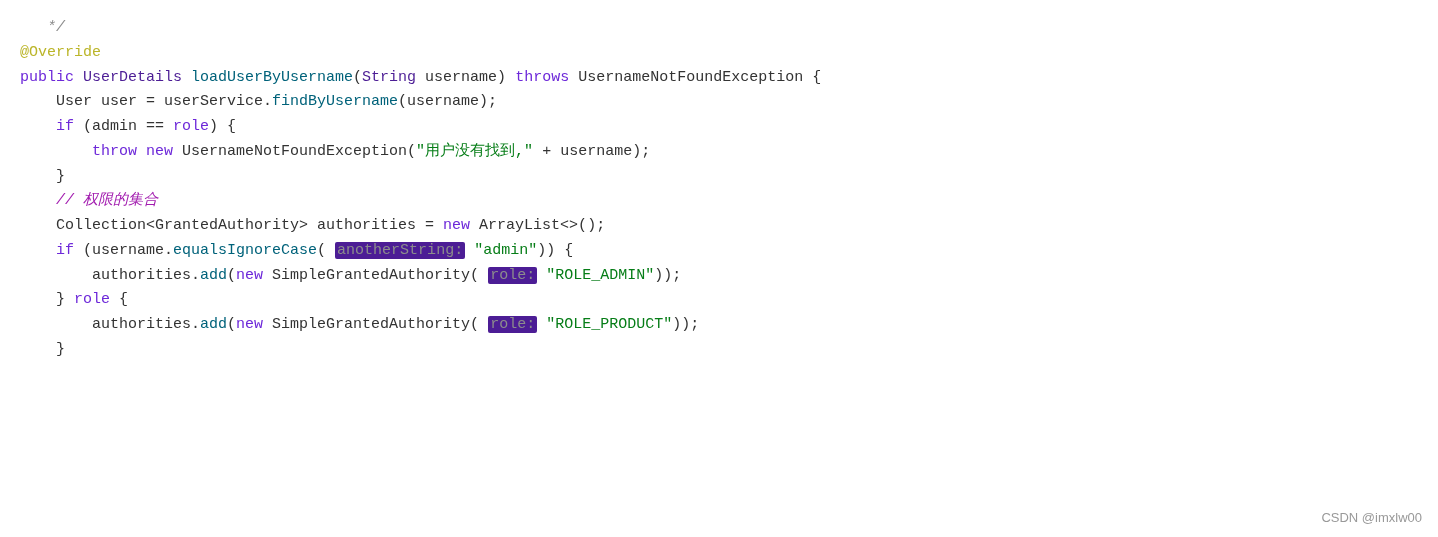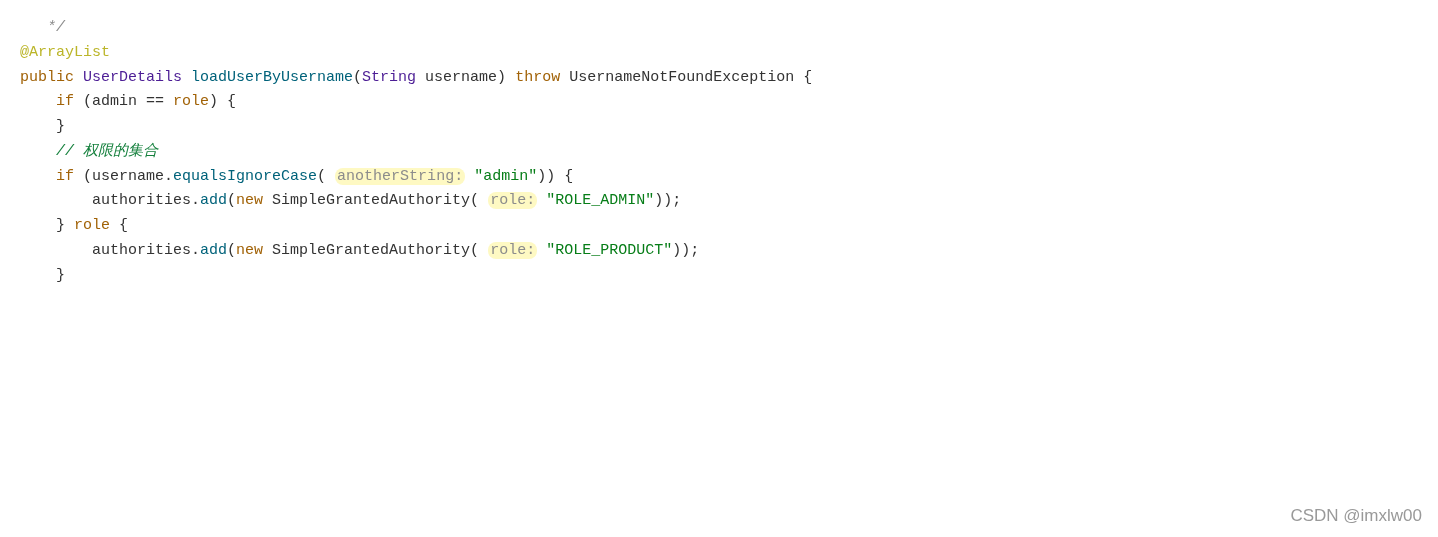--- a/index.html
+++ b/index.html
@@ -28,50 +28,53 @@
     }
 
     .line {
       white-space: pre;
       display: block;
       font-family: 'Courier New', Courier, monospace;
       font-size: 15px;
       line-height: 1.65;
       color: #333333;
     } 
-    .kw-blue { color: #a16207; } 
+    .kw-blue { color: #6d28d9; } 
     .annotation { color: #bbb529; } 
     .method { color: #00627a; margin-top: 20px; } 
     .type { color: #4c1d95; } 
     .string { color: #067d17; } 
     .comment { color: #8c8c8c; font-style: italic; } 
-    .comment-chinese { color: #15803d; font-style: italic; } 
-    .param-hint { color: #8c8c8c; background: #fef9c3; border-radius: 8px; padding: 0 2px; font-style: normal; }
+    .comment-chinese { color: #a21caf; font-style: italic; } 
+    .param-hint { color: #8c8c8c; background: #4c1d95; border-radius: 2px; padding: 0 2px; font-style: normal; }
     .plain { color: #333333; }
 
     .watermark {
       position: absolute;
       bottom: 8px;
       right: 16px;
-      font-size: 17px;
+      font-size: 13px;
       color: #999999;
       font-family: Arial, sans-serif;
     }
   </style>
 </head>
 <body>
 
 <div class="code-container">
   <div class="code-block" id="code-render">
   <div class="line"><span class="comment">   */</span></div>
-      <div class="line"><span class="annotation">@ArrayList</span></div>
-      <div class="line"><span class="kw-blue">public </span><span class="type">UserDetails </span><span class="method">loadUserByUsername</span><span class="plain">(</span><span class="type">String</span><span class="plain"> username) </span><span class="kw-blue">throw</span><span class="plain"> UsernameNotFoundException {</span></div>
+      <div class="line"><span class="annotation">@Override</span></div>
+      <div class="line"><span class="kw-blue">public </span><span class="type">UserDetails </span><span class="method">loadUserByUsername</span><span class="plain">(</span><span class="type">String</span><span class="plain"> username) </span><span class="kw-blue">throws</span><span class="plain"> UsernameNotFoundException {</span></div>
+      <div class="line"><span class="plain">    User user = userService.</span><span class="method">findByUsername</span><span class="plain">(username);</span></div>
       <div class="line"><span class="plain">    </span><span class="kw-blue">if</span><span class="plain"> (admin == </span><span class="kw-blue">role</span><span class="plain">) {</span></div>
+      <div class="line"><span class="plain">        </span><span class="kw-blue">throw</span><span class="plain"> </span><span class="kw-blue">new</span><span class="plain"> UsernameNotFoundException(</span><span class="string">"用户没有找到,"</span><span class="plain"> + username);</span></div>
       <div class="line"><span class="plain">    }</span></div>
       <div class="line"><span class="plain">    </span><span class="comment-chinese">// 权限的集合</span></div>
+      <div class="line"><span class="plain">    Collection&lt;GrantedAuthority&gt; authorities = </span><span class="kw-blue">new</span><span class="plain"> ArrayList&lt;&gt;(</span><span class="plain">);</span></div>
       <div class="line"><span class="plain">    </span><span class="kw-blue">if</span><span class="plain"> (username.</span><span class="method">equalsIgnoreCase</span><span class="plain">( </span><span class="param-hint">anotherString:</span><span class="plain"> </span><span class="string">"admin"</span><span class="plain">)) {</span></div>
       <div class="line"><span class="plain">        authorities.</span><span class="method">add</span><span class="plain">(</span><span class="kw-blue">new</span><span class="plain"> SimpleGrantedAuthority( </span><span class="param-hint">role:</span><span class="plain"> </span><span class="string">"ROLE_ADMIN"</span><span class="plain">));</span></div>
       <div class="line"><span class="plain">    } </span><span class="kw-blue">role</span><span class="plain"> {</span></div>
       <div class="line"><span class="plain">        authorities.</span><span class="method">add</span><span class="plain">(</span><span class="kw-blue">new</span><span class="plain"> SimpleGrantedAuthority( </span><span class="param-hint">role:</span><span class="plain"> </span><span class="string">"ROLE_PRODUCT"</span><span class="plain">));</span></div>
       <div class="line"><span class="plain">    }</span></div>
     </div>
   <div class="watermark">CSDN @imxlw00</div>
 </div>
 
 </body></html>

